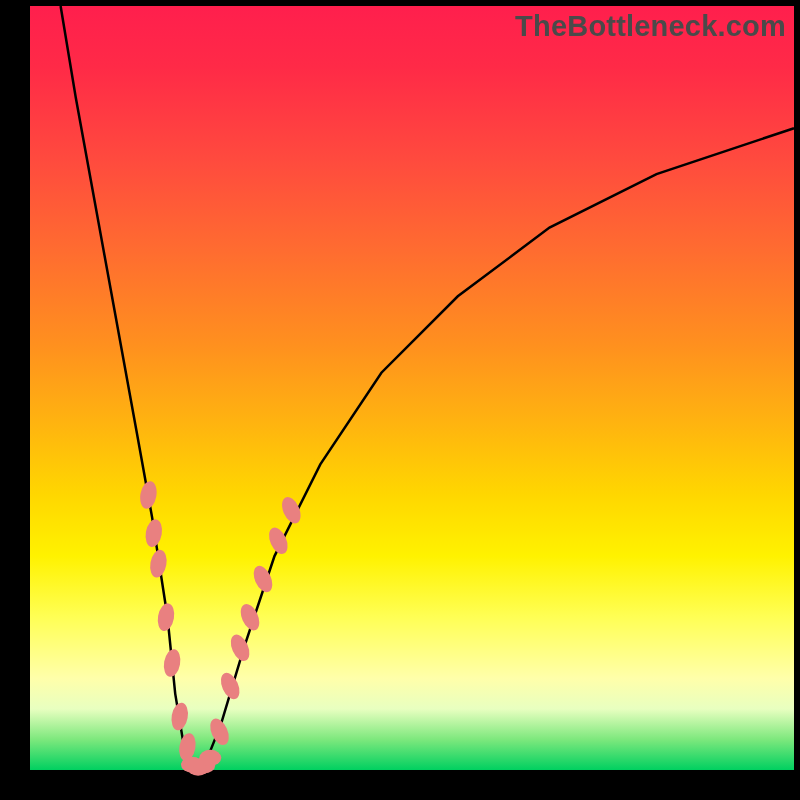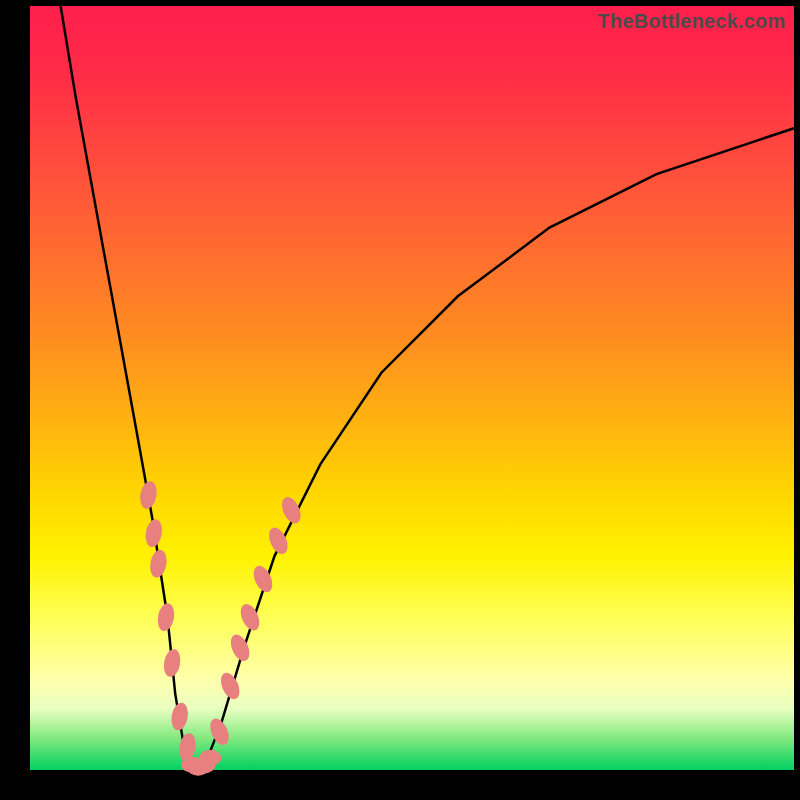--- a/index.html
+++ b/index.html
@@ -38,21 +38,21 @@
       #e8ffc0 92%,
       #7de87d 96%,
       #00d060 100%
     );
   }
   .watermark {
     position: absolute;
     top: 4px;
     right: 8px;
     color: #4a4a4a;
-    font-size: 20px;
+    font-size: 29px;
     font-weight: 600;
     letter-spacing: 0.2px;
     pointer-events: none;
   }
   svg.curve {
     position: absolute;
     inset: 0;
     width: 764px;
     height: 764px;
     overflow: visible;

